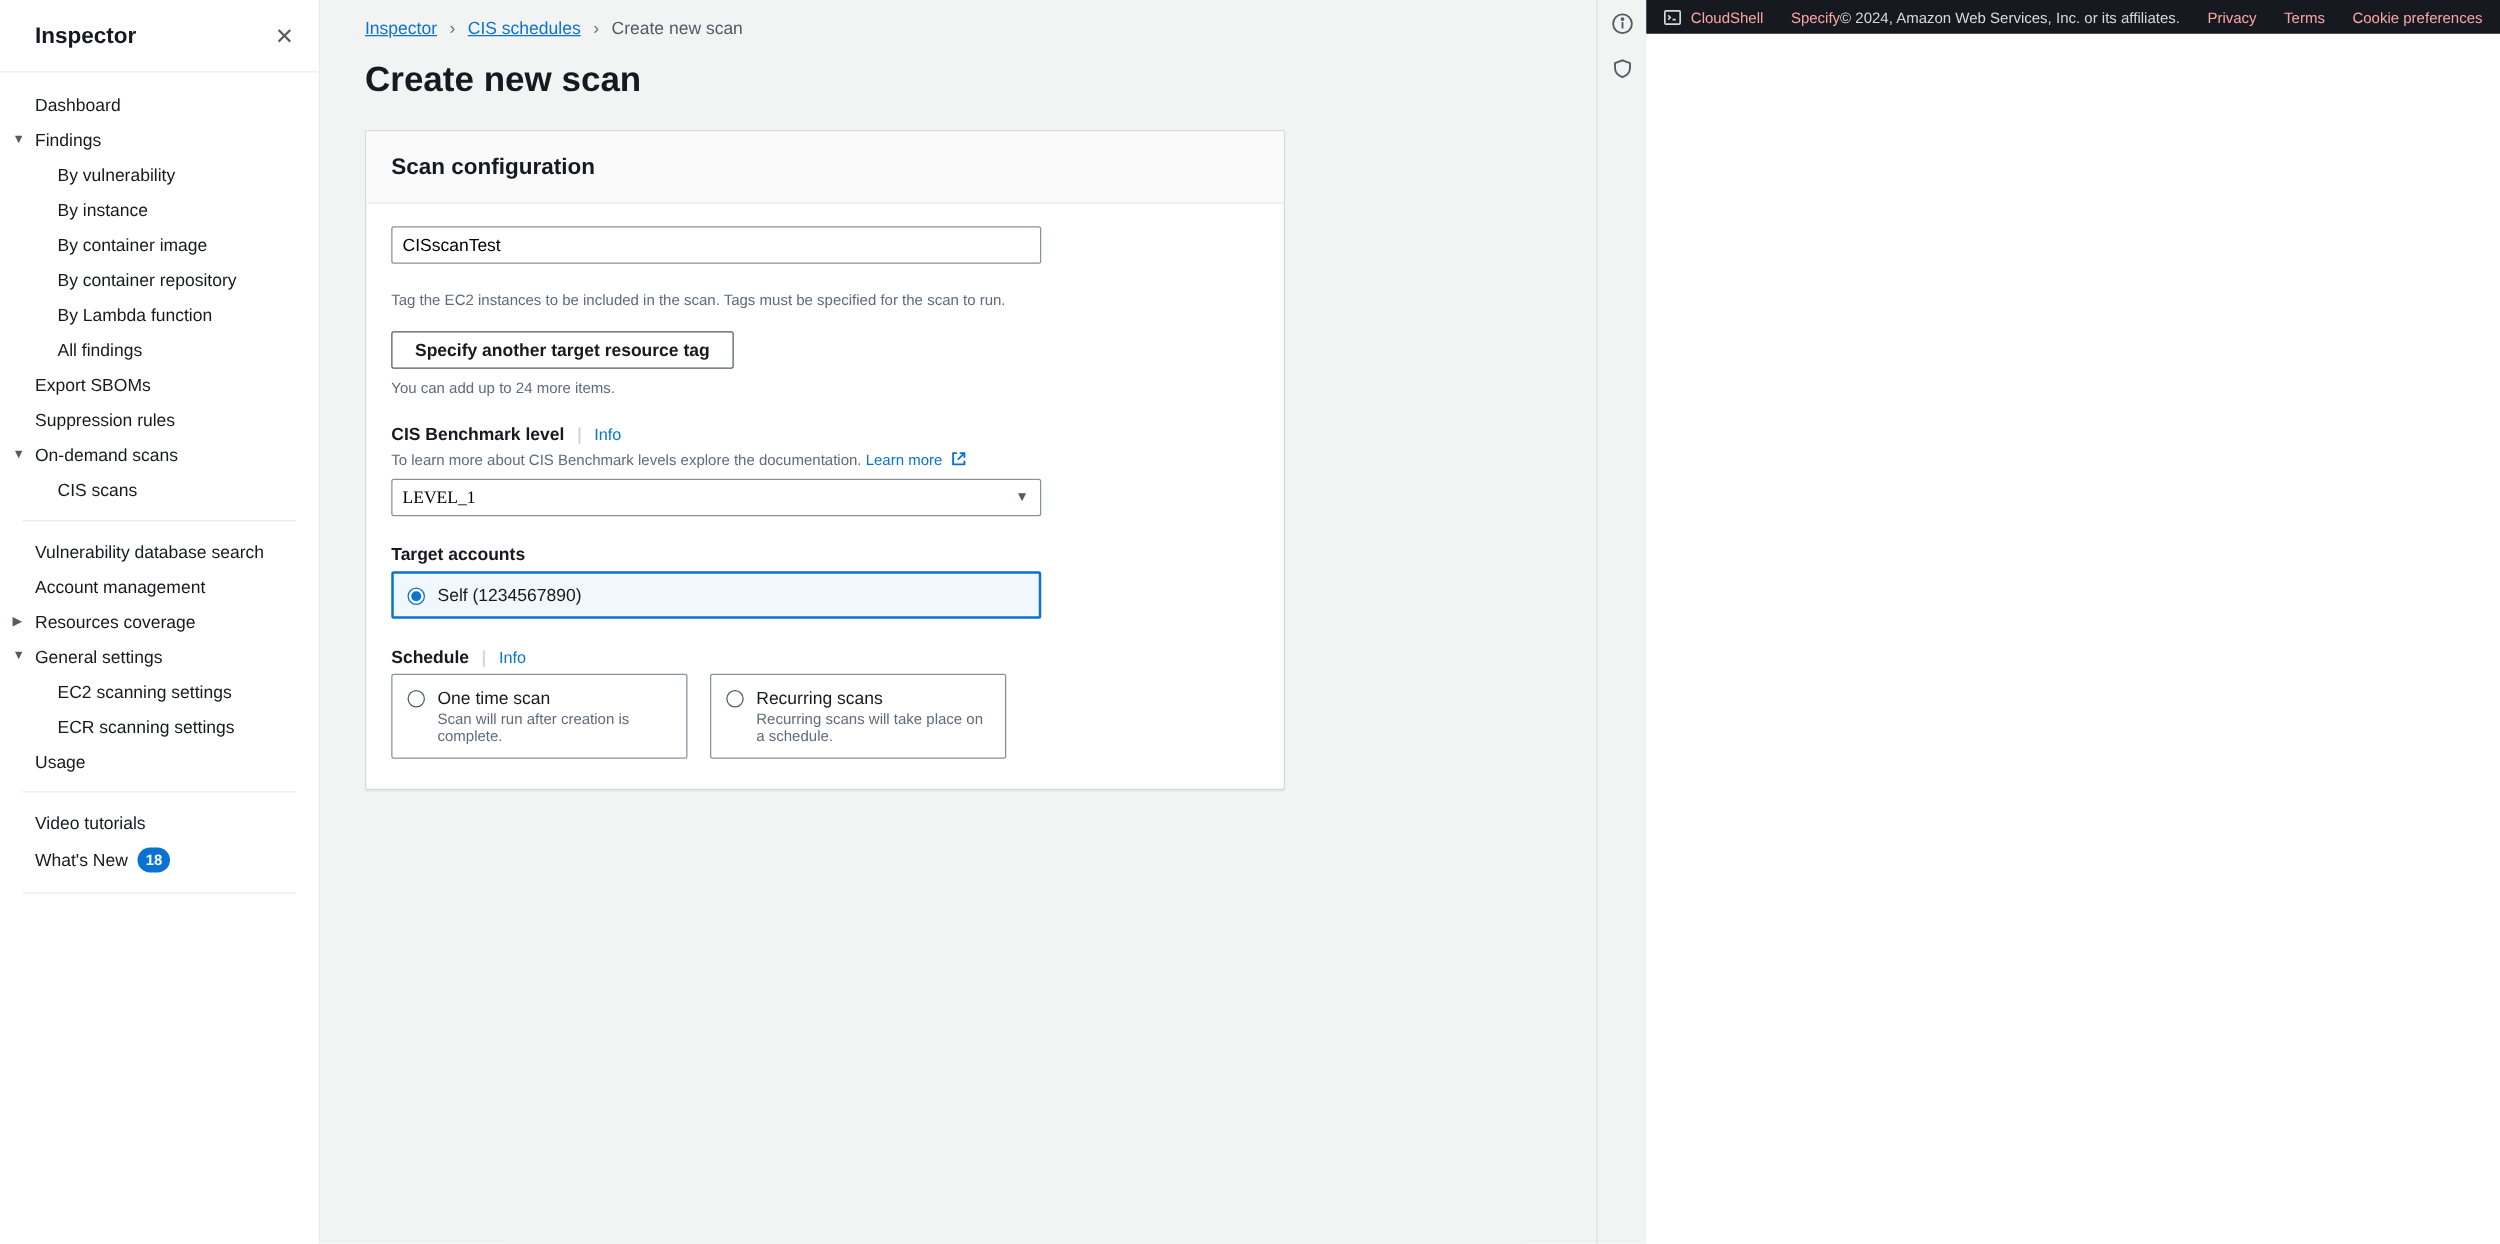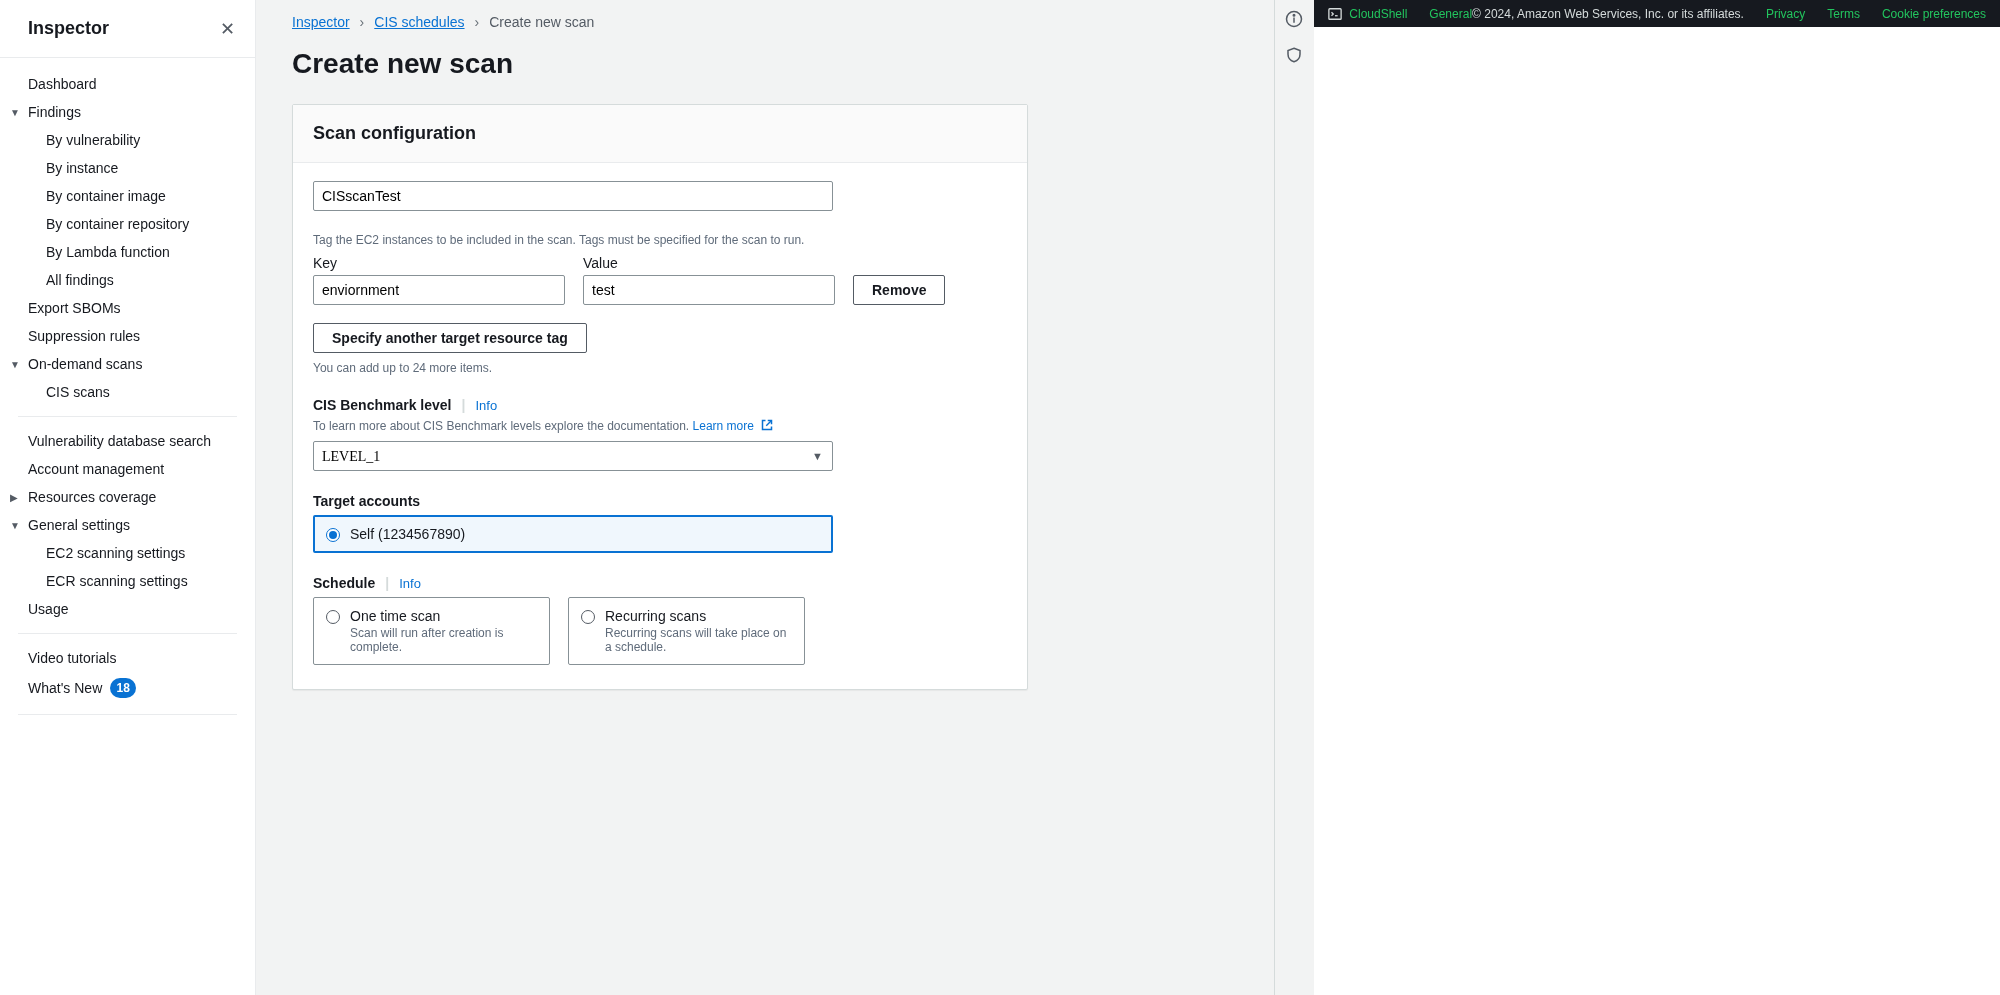--- a/index.html
+++ b/index.html
@@ -285,21 +285,21 @@
     justify-content: space-between;
     padding: 0 14px;
     font-size: 12px;
   }
   .footer-left, .footer-right {
     display: flex;
     align-items: center;
     gap: 22px;
   }
   .footer a, .footer span.link {
-    color: #22c55e;
+    color: #fca5a5;
     text-decoration: none;
     cursor: pointer;
   }
   .cs-icon {
     width: 14px; height: 14px;
     margin-right: 4px;
     vertical-align: -3px;
   }
 </style>
 </head>
@@ -403,31 +403,20 @@
         <div class="panel">
           <div class="panel-header">Scan configuration</div>
           <div class="panel-body">
 
             <div class="section">
               <input class="text-input" type="text" value="CISscanTest" style="">
             </div>
 
             <div class="section">
               <div class="helper">Tag the EC2 instances to be included in the scan. Tags must be specified for the scan to run.</div>
-              <div class="row" style="margin-top:8px">
-                <div class="col" style="width:252px">
-                  <div style="font-size:14px;margin-bottom:4px">Key</div>
-                  <input class="text-input" style="width: 252px;" type="text" value="enviornment">
-                </div>
-                <div class="col" style="width:252px">
-                  <div style="font-size:14px;margin-bottom:4px">Value</div>
-                  <input class="text-input" style="width: 252px;" type="text" value="test">
-                </div>
-                <button class="btn">Remove</button>
-              </div>
               <div style="margin-top:18px">
                 <button class="btn">Specify another target resource tag</button>
               </div>
               <div class="helper" style="margin-top:8px">You can add up to 24 more items.</div>
             </div>
 
             <div class="section">
               <div class="field-label">
                 <span>CIS Benchmark level</span>
                 <span class="label-sep">|</span>
@@ -506,21 +495,21 @@
   <footer class="footer">
     <div class="footer-left">
       <span class="link">
         <svg class="cs-icon" viewBox="0 0 16 16" fill="none" stroke="#d5dbdb" stroke-width="1.5">
           <rect x="1" y="2" width="14" height="12" rx="1"></rect>
             <path d="M4 6l2 2-2 2"></path>
             <line x1="8" y1="10" x2="11" y2="10"></line>
         </svg>
         <span>CloudShell</span>
       </span>
-      <span class="link">General</span>
+      <span class="link">Specify</span>
     </div>
     <div class="footer-right">
       <span>© 2024, Amazon Web Services, Inc. or its affiliates.</span>
       <span class="link">Privacy</span>
       <span class="link">Terms</span>
       <span class="link">Cookie preferences</span>
     </div>
   </footer>
 </div>
 

